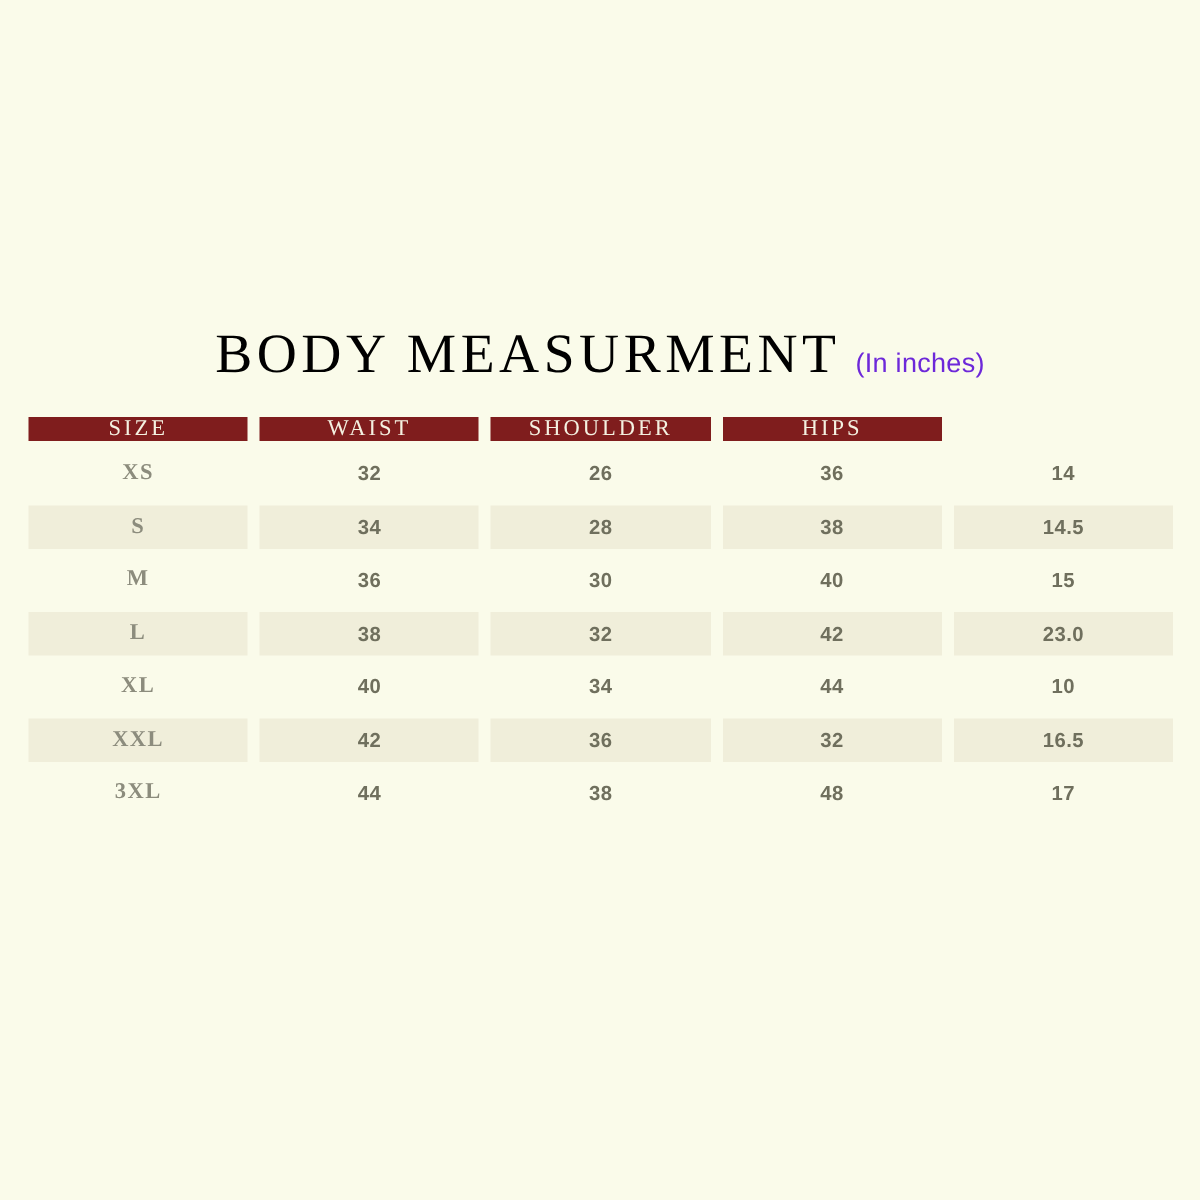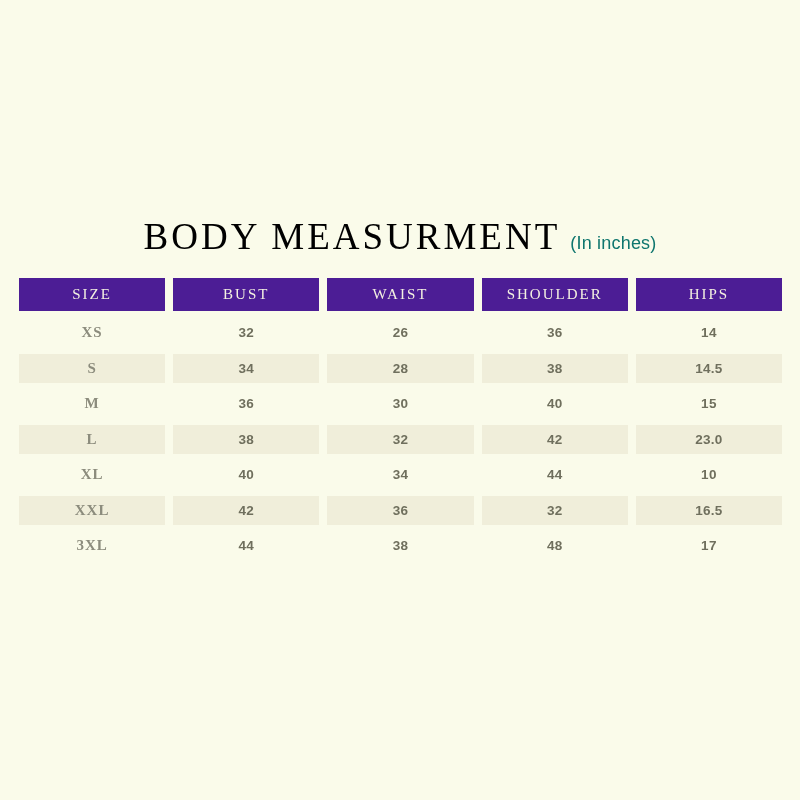--- a/index.html
+++ b/index.html
@@ -25,41 +25,41 @@
   .title-main {
     font-family: "Liberation Serif", serif;
     font-size: 37px;
     letter-spacing: 3px;
     color: #000000;
     font-weight: normal;
   }
   .title-unit {
     font-family: "Liberation Sans", sans-serif;
     font-size: 18px;
-    color: #0f766e;
+    color: #6d28d9;
     margin-left: 10px;
     letter-spacing: 0.2px;
   }
   .size-table {
     position: absolute;
     left: 19px;
     top: 278px;
     width: 763px;
   }
   .row {
     display: grid;
     grid-template-columns: repeat(5, 1fr);
     column-gap: 8px;
   }
   .thead {
     margin-bottom: 4px;
   }
   .th {
-    height: 33px;
-    background: #4c1d95;
+    height: 16px;
+    background: #7f1d1d;
     color: #f4f1e1;
     display: flex;
     align-items: center;
     justify-content: center;
     font-family: "Liberation Serif", serif;
     font-size: 15px;
     letter-spacing: 2px;
   }
   .body-row {
     height: 35.5px;
@@ -91,21 +91,20 @@
 <body>
 
 <div class="title-row">
   <span class="title-main">BODY MEASURMENT</span><span class="title-unit">(In inches)</span>
 </div>
 
 <div class="size-table">
 
   <div class="row thead">
     <div class="th">SIZE</div>
-    <div class="th">BUST</div>
     <div class="th">WAIST</div>
     <div class="th">SHOULDER</div>
     <div class="th">HIPS</div>
   </div>
 
   <div class="row body-row">
     <div class="cell size-cell">XS</div>
     <div class="cell">32</div>
     <div class="cell">26</div>
     <div class="cell">36</div>

